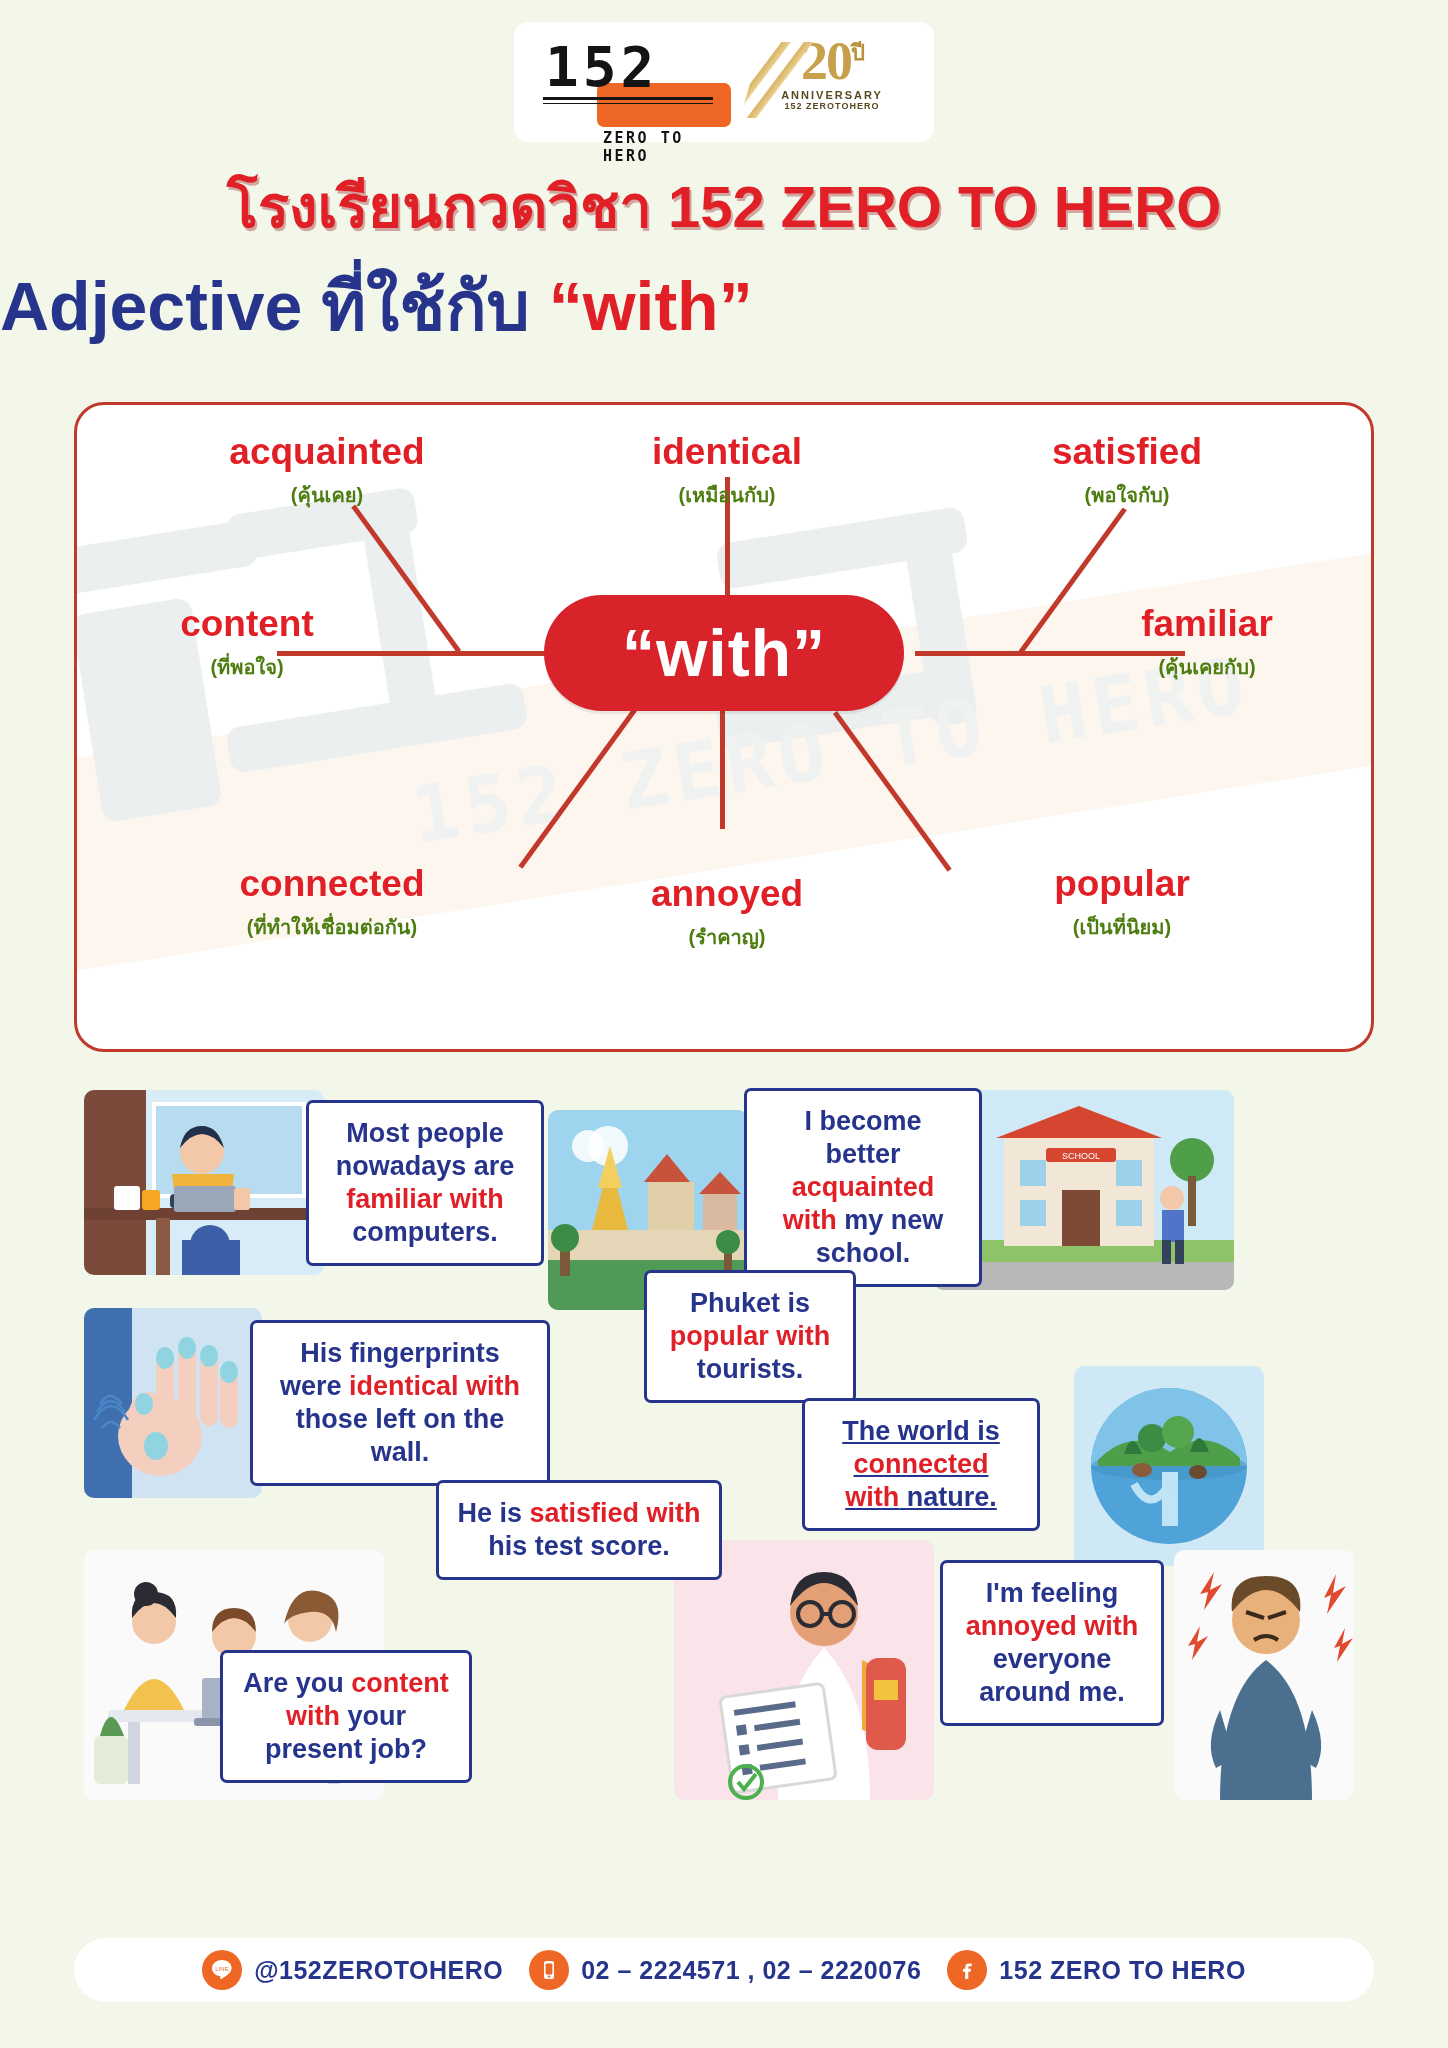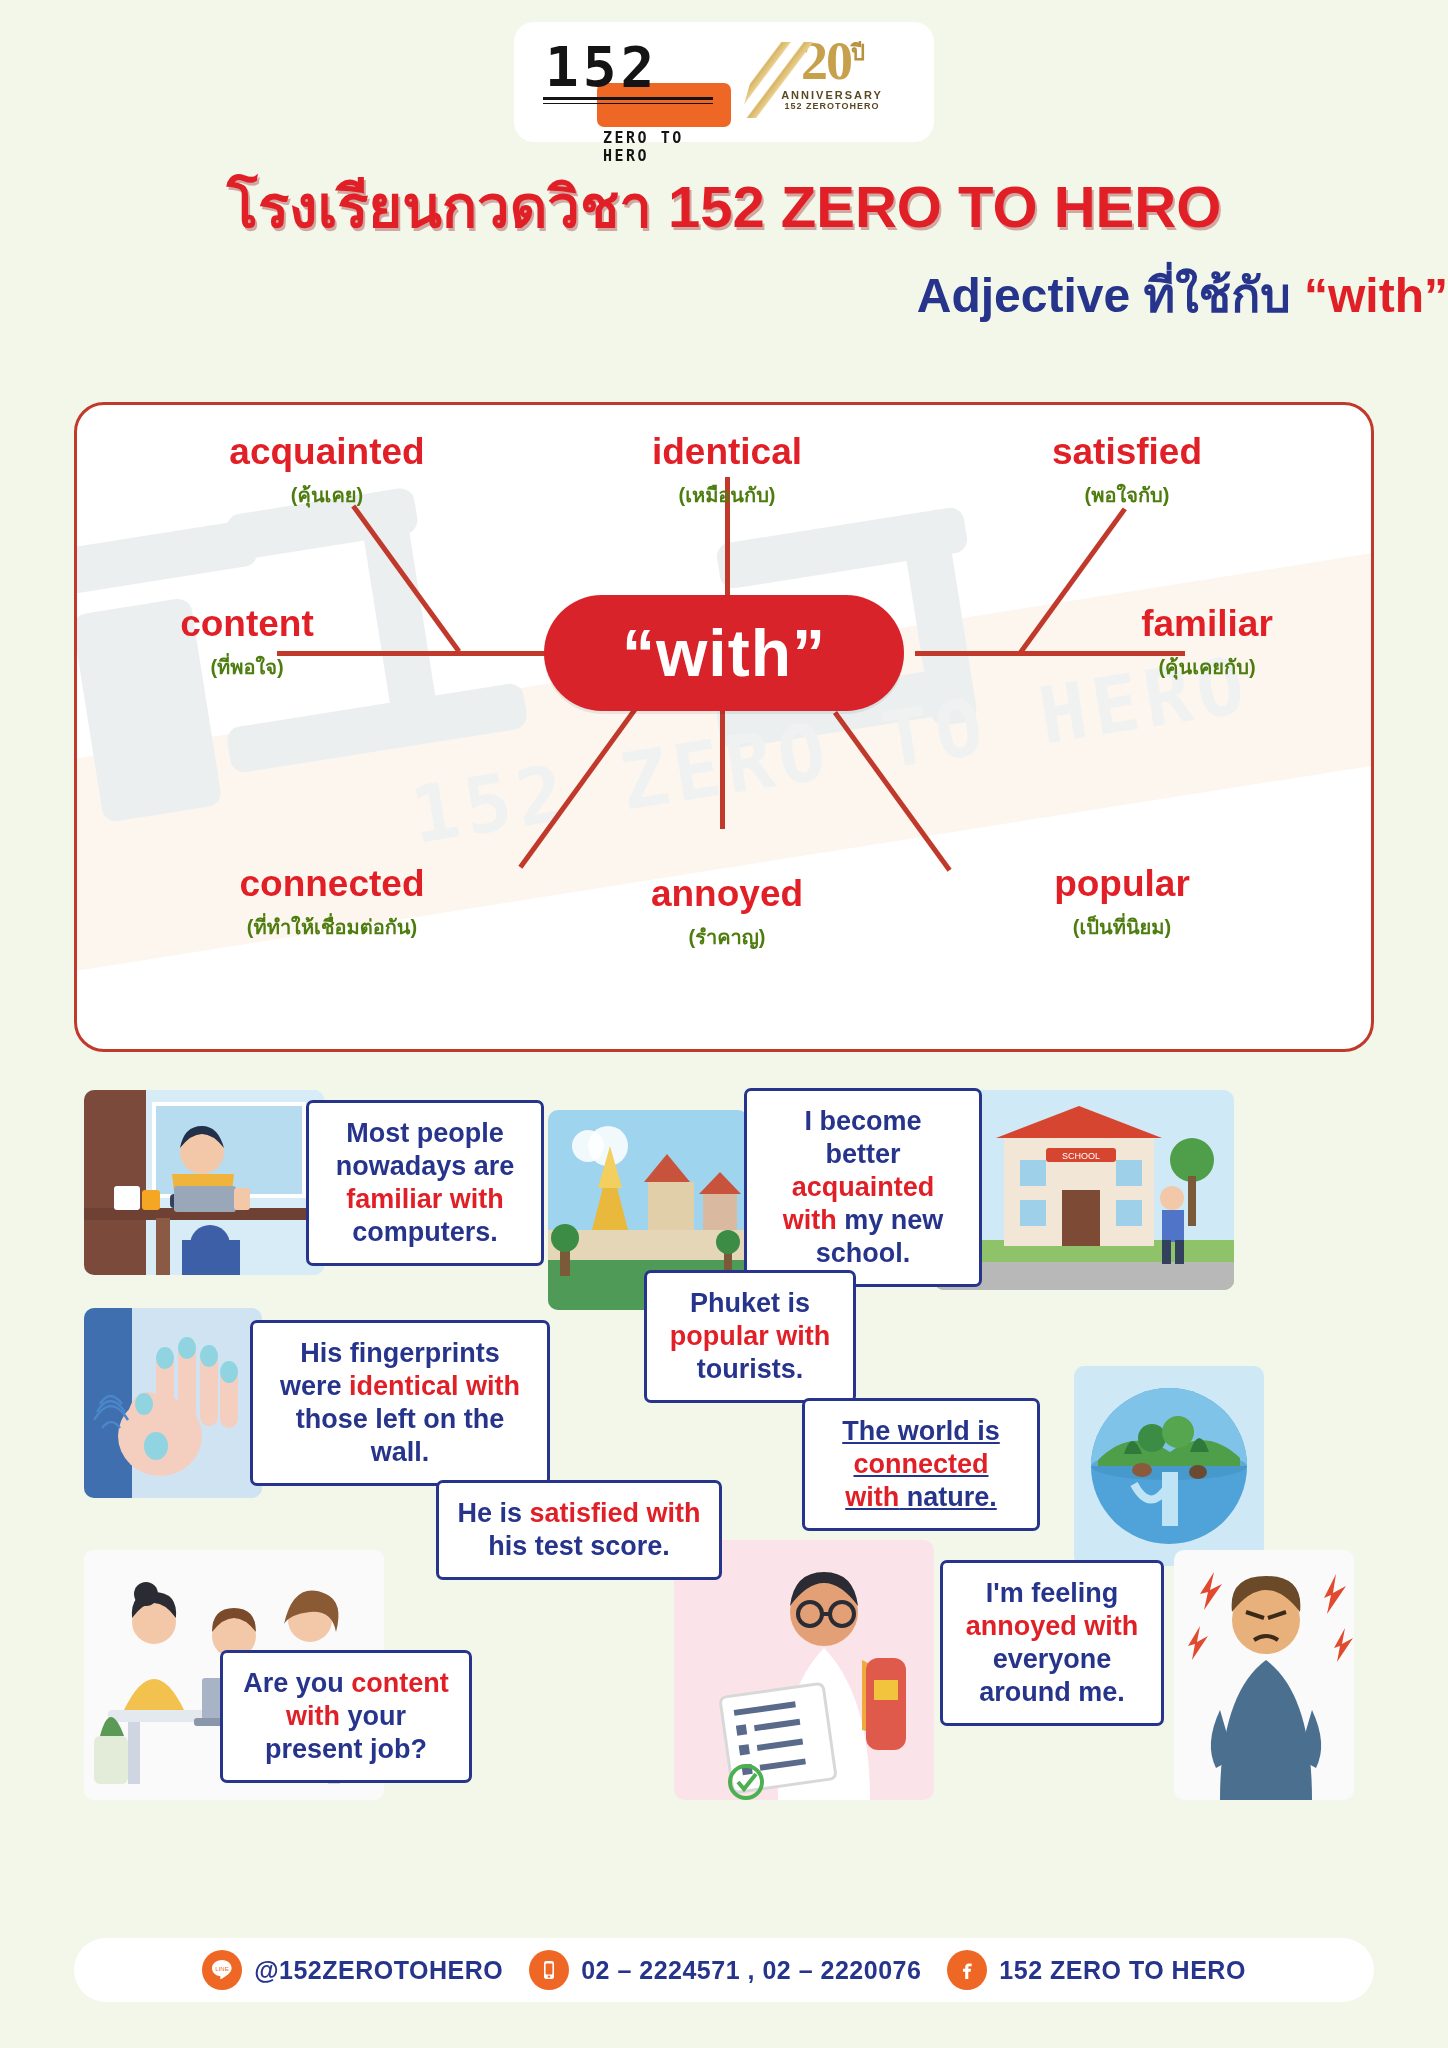--- a/index.html
+++ b/index.html
@@ -8,21 +8,21 @@
     background:#f2f7ea;
     font-family:"Liberation Sans", sans-serif;
     position:relative;
     overflow:hidden;
   }
 
   
   .logo-bar{
     position:absolute; left:50%; transform:translateX(-50%);
     top:22px; width:420px; height:120px;
-    background:#ffffff; border-radius:20px;
+    background:#ffffff; border-radius:14px;
     display:flex; align-items:center; justify-content:center; gap:26px;
   }
   .logo-152{ position:relative; width:190px; height:86px; }
   .logo-152 .num{
     font-family:"DejaVu Sans Mono", monospace;
     font-size:56px; font-weight:700; letter-spacing:4px;
     color:#141414; line-height:1; position:relative; z-index:3;
     padding-left:4px;
   }
   .logo-152 .orangebar{
@@ -64,22 +64,22 @@
   }
 
   
   .title-thai{
     position:absolute; top:178px; width:100%; text-align:center;
     font-size:58px; font-weight:700; color:#e11f26;
     letter-spacing:0px; line-height:1;
     text-shadow:2px 3px 0 rgba(150,20,25,0.35);
   }
   .title-sub{
-    position:absolute; top:272px; width:100%; text-align:right;
-    font-size:48px; font-weight:700; color:#26348c; line-height:1;
+    position:absolute; top:272px; width:100%; text-align:left;
+    font-size:68px; font-weight:700; color:#26348c; line-height:1;
   }
   .title-sub .with{ color:#e11f26; }
 
   
   .map-card{
     position:absolute; left:74px; top:402px;
     width:1300px; height:650px;
     background:#ffffff; border:3px solid #c0392b; border-radius:30px;
     overflow:hidden;
   }

